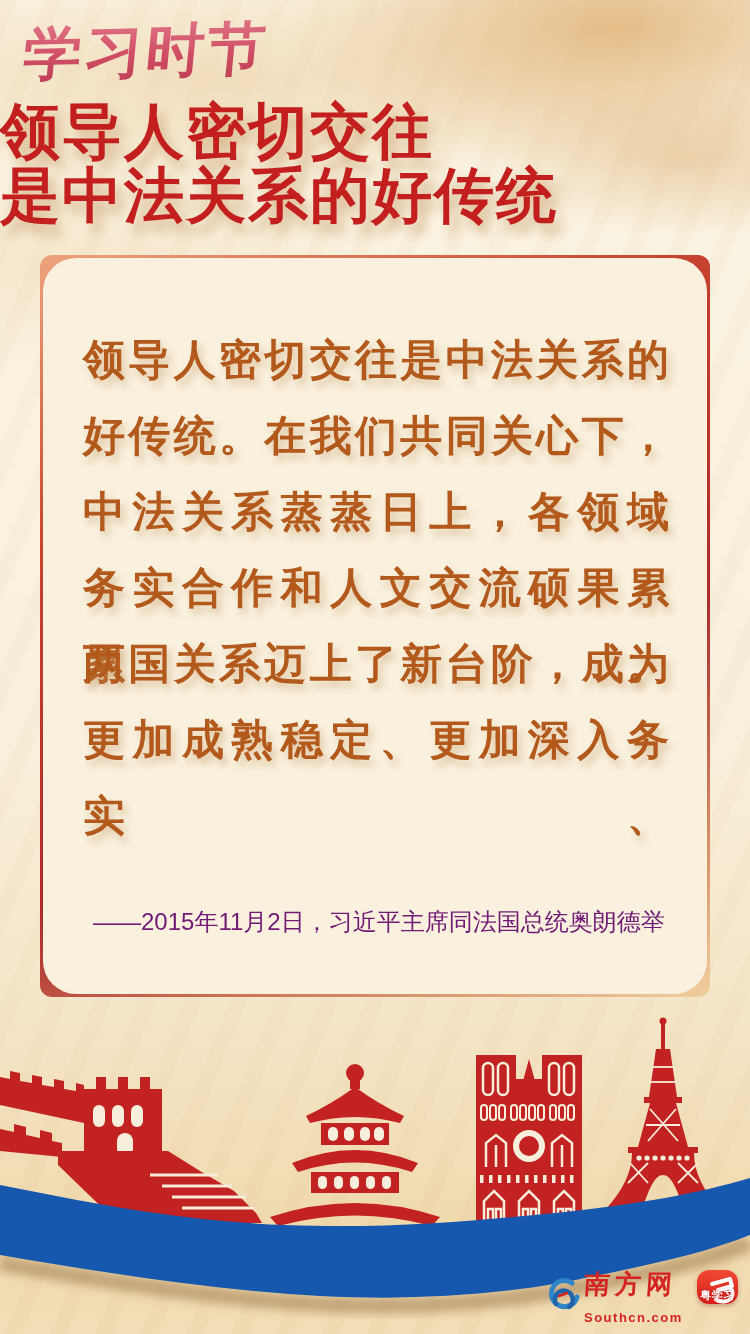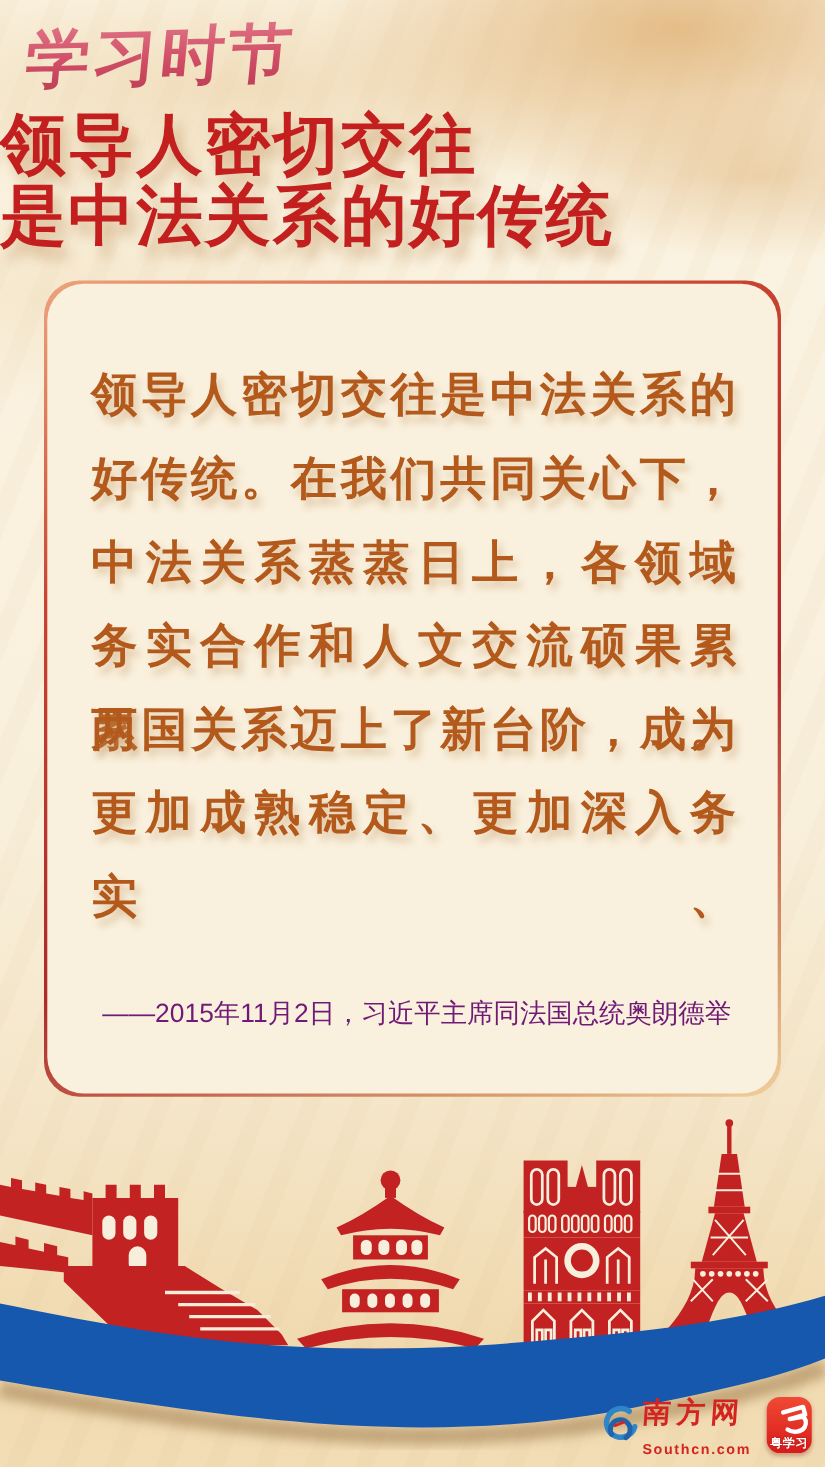--- a/index.html
+++ b/index.html
@@ -27,21 +27,21 @@
   
   .title{
     position:absolute;left:0;top:100px;width:750px;
     font-family:"Liberation Serif","DejaVu Serif",serif;font-weight:900;
     color:#c31f1f;font-size:60px;line-height:64px;letter-spacing:2px;
     text-shadow:7px 10px 12px rgba(193,146,94,0.60);
   }
   
   .card{
     position:absolute;left:40px;top:255px;width:670px;height:742px;
-    box-sizing:border-box;padding:3px;border-radius:32px;
+    box-sizing:border-box;padding:3px;border-radius:12px;
     background:linear-gradient(155deg,#eda47c 0%,#c8432f 28%,#ae2a2b 62%,#d99a6e 88%,#f0cf9e 100%);
   }
   .card-inner{
     position:relative;width:100%;height:100%;box-sizing:border-box;
     border-radius:33px;background:#f9f0dd;
   }
   .quote{
     position:absolute;left:40px;right:38px;top:64px;
     font-family:"Liberation Serif","DejaVu Serif",serif;font-weight:700;
     color:#b2591b;font-size:42px;
@@ -63,21 +63,21 @@
   .southcn{display:flex;align-items:flex-start;}
   .southcn-swirl{width:40px;height:44px;margin-top:4px;}
   .southcn-text{margin-left:2px;display:flex;flex-direction:column;align-items:flex-start;}
   .southcn-name{
     font-family:"Liberation Serif","DejaVu Serif",serif;
     color:#d42420;font-size:26px;line-height:30px;font-weight:900;letter-spacing:5px;white-space:nowrap;
     transform:skewX(-4deg);
   }
   .southcn-domain{color:#d42420;font-size:13px;line-height:15px;font-weight:700;letter-spacing:1.5px;white-space:nowrap;margin-top:10px;}
   .yuexuexi{
-    position:relative;margin-left:14px;width:50px;height:51px;border-radius:12px;
+    position:relative;margin-left:14px;width:50px;height:34px;border-radius:12px;
     background:linear-gradient(180deg,#f04a34 0%,#d81a1a 100%);
     box-shadow:0 2px 4px rgba(120,40,20,0.35);
   }
   .yuexuexi svg{position:absolute;left:0;top:0;}
   .yuexuexi-label{
     position:absolute;left:0;right:0;bottom:3px;text-align:center;
     color:#ffffff;font-size:11px;line-height:12px;font-weight:700;letter-spacing:0.5px;
     text-shadow:0 0 2px rgba(120,0,0,0.6);
   }
 </style>

